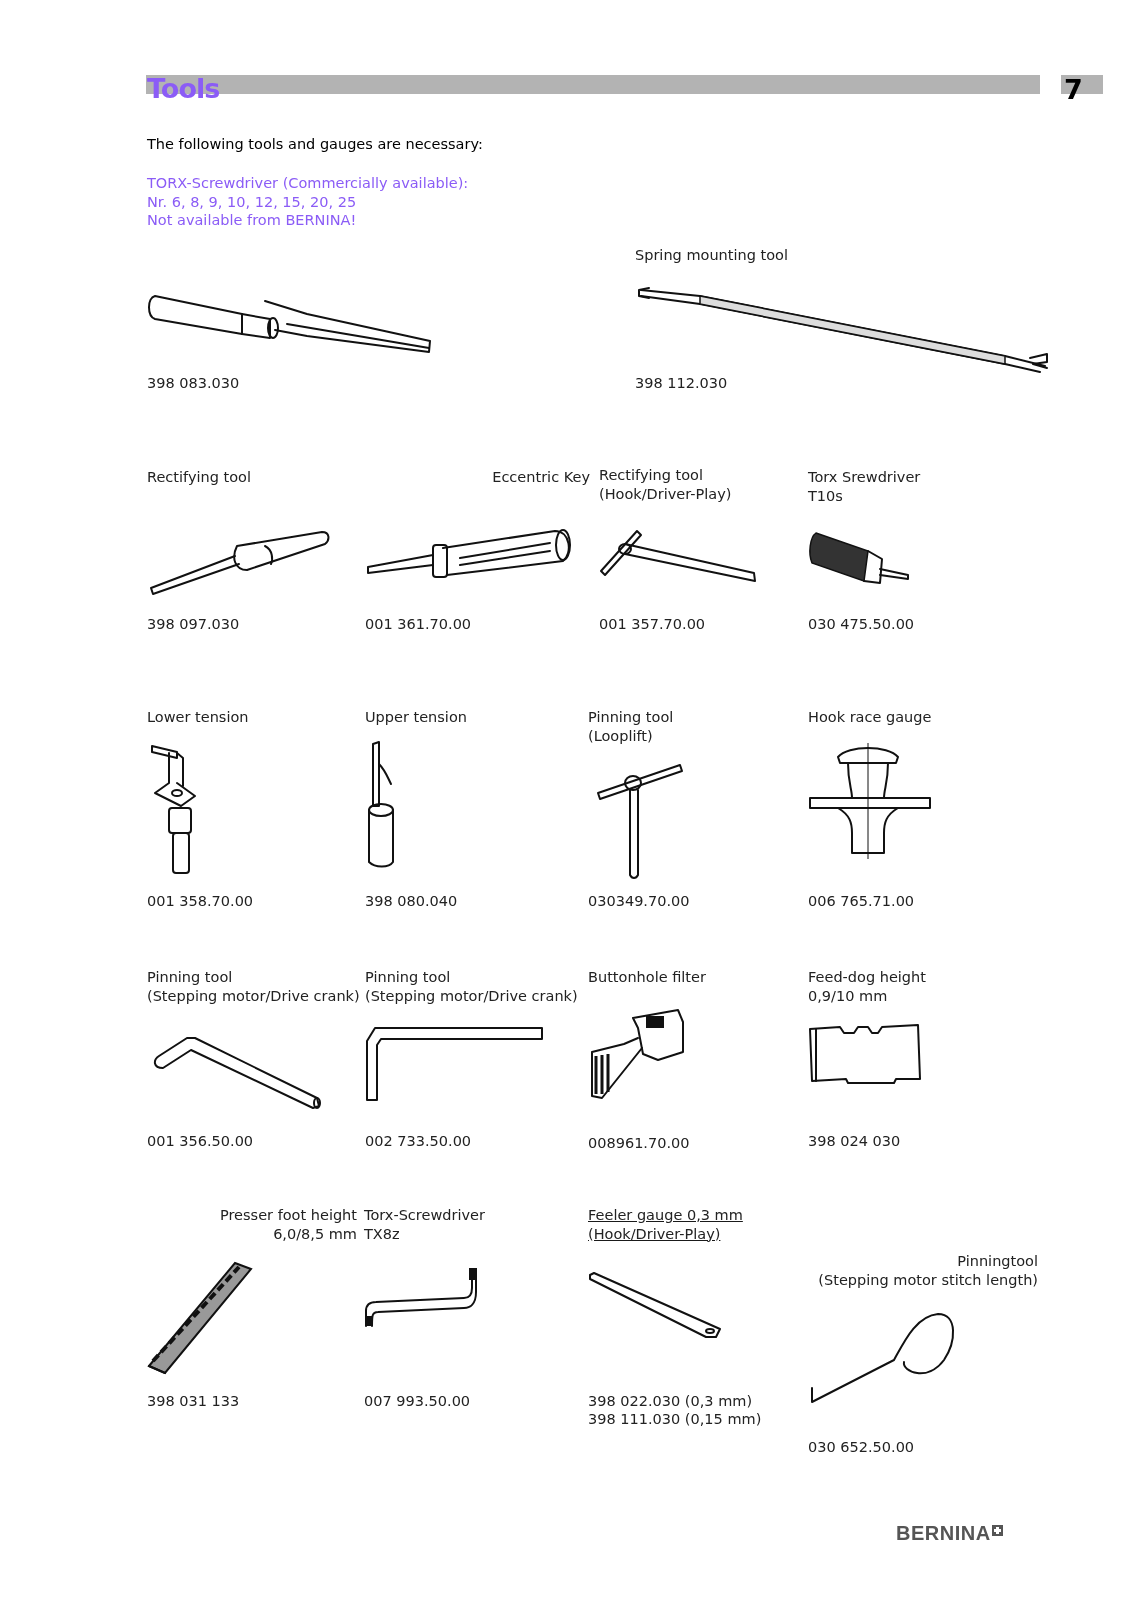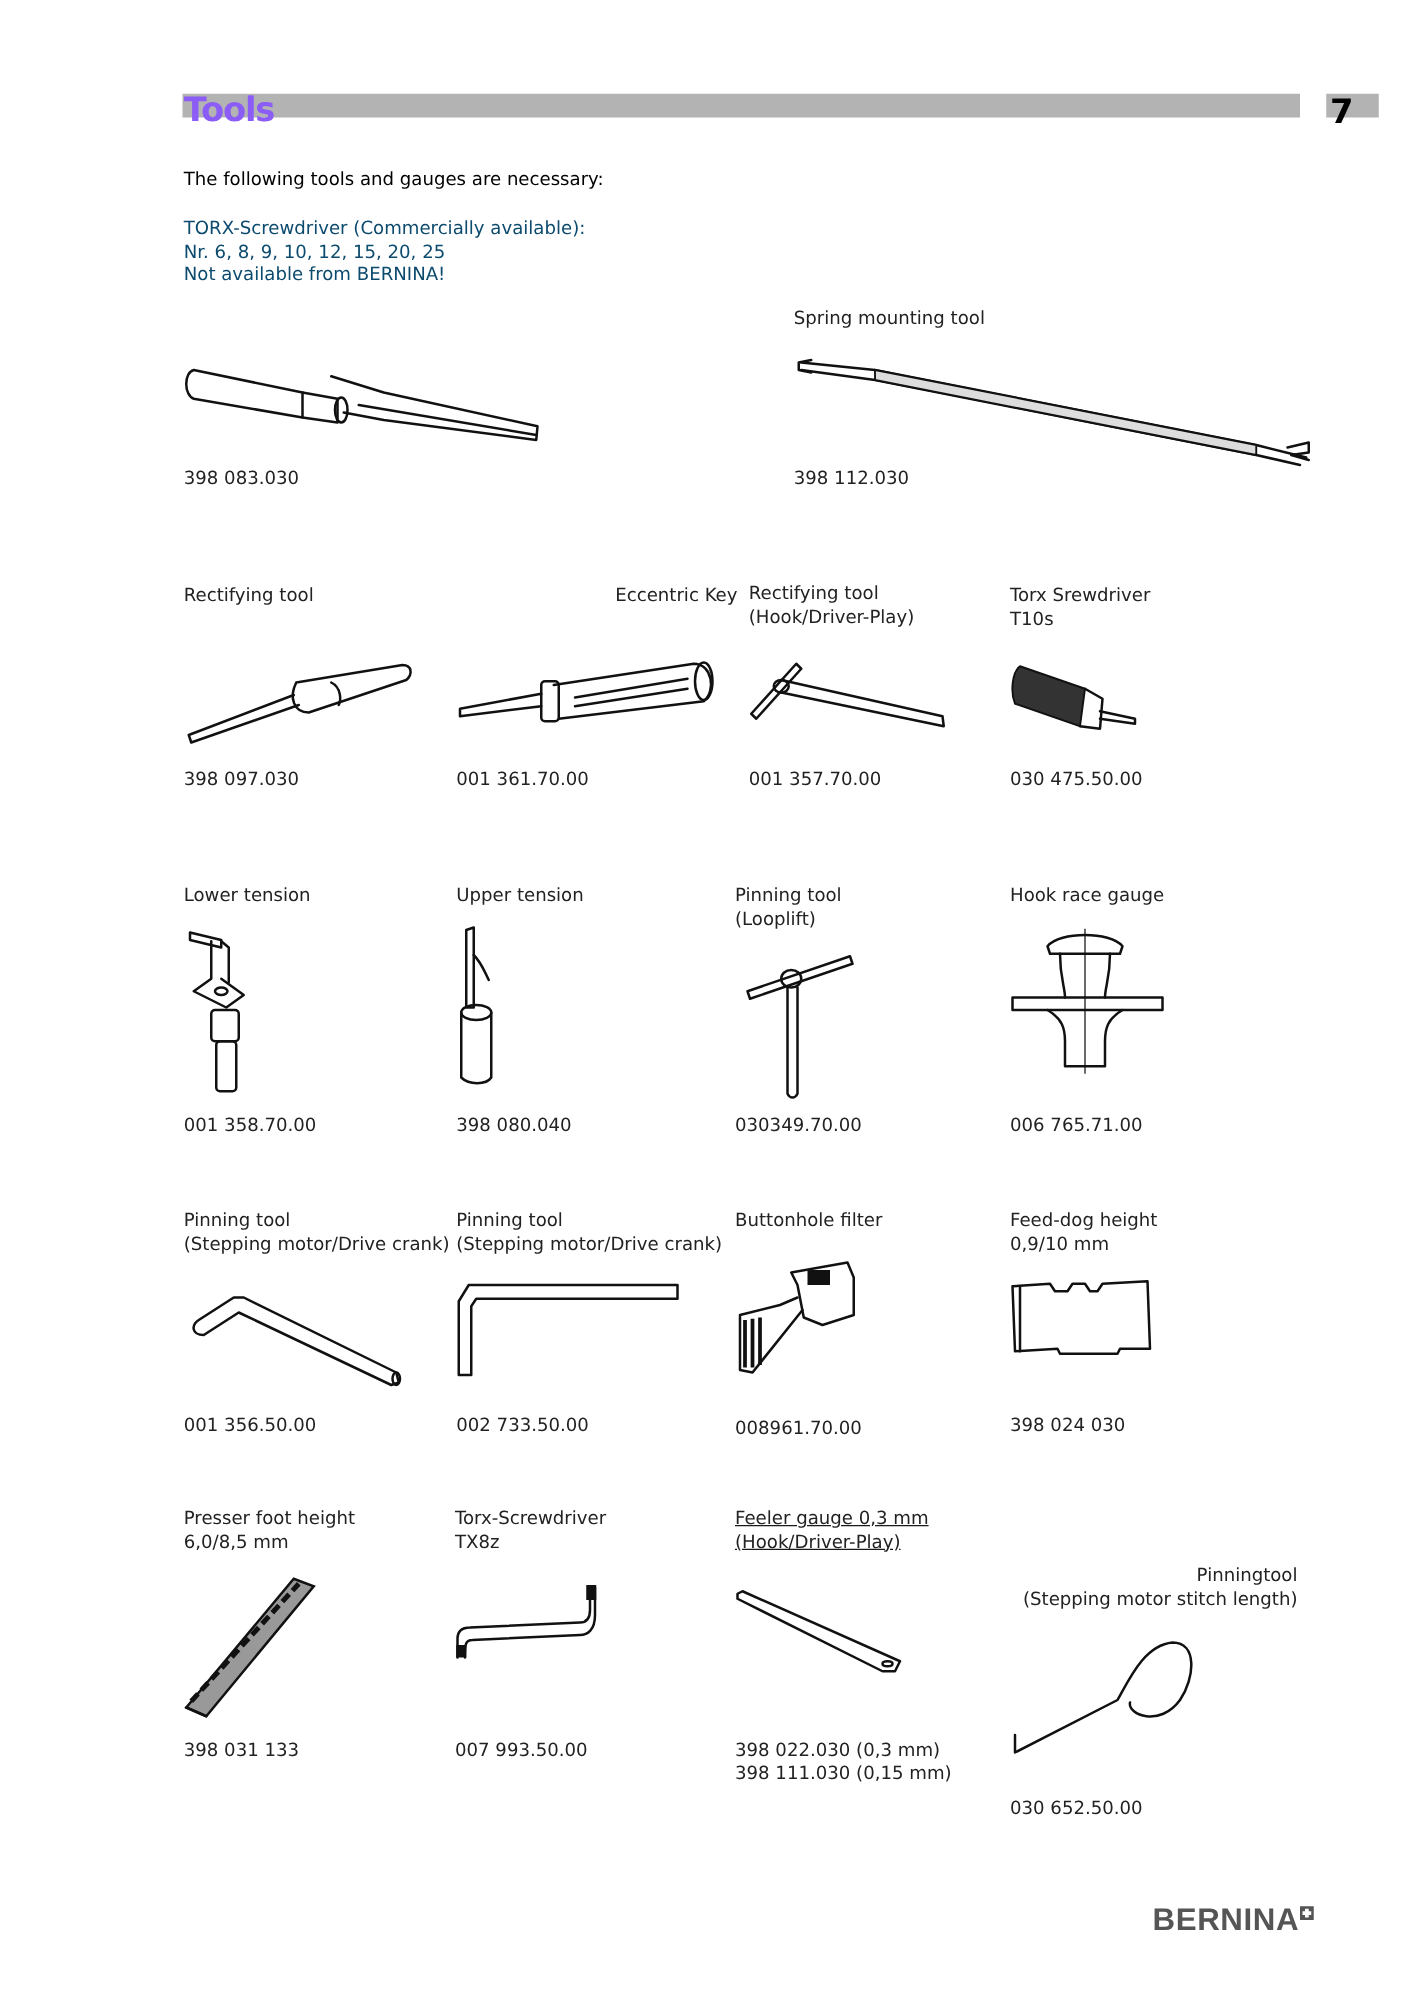--- a/index.html
+++ b/index.html
@@ -4,30 +4,30 @@
 <style>
   html, body { margin: 0; padding: 0; background: #ffffff; }
   body { width: 1131px; height: 1600px; position: relative; overflow: hidden;
          font-family: "DejaVu Sans", sans-serif; color: #1a1a1a; }
   .hdr-bar { position: absolute; left: 146px; top: 75px; width: 894px; height: 19px; background: #b3b3b3; }
   .hdr-bar2 { position: absolute; left: 1061px; top: 75px; width: 42px; height: 19px; background: #b3b3b3; }
   .title { position: absolute; left: 147px; top: 75px; font-size: 27px; font-weight: bold;
            letter-spacing: -1px; color: #8b5cf6; line-height: 1; }
   .pagenum { position: absolute; left: 1064px; top: 76px; font-size: 27px; font-weight: bold; color: #000; line-height: 1; }
   .intro-bold { position: absolute; left: 147px; top: 136px; font-size: 14.5px; font-weight: normal; color: #000; }
-  .intro { position: absolute; left: 147px; top: 174px; font-size: 14.5px; line-height: 18.5px; color: #0c4a6e; }
+  .intro { position: absolute; left: 147px; top: 174px; font-size: 14.5px; line-height: 18.5px; color: #8b5cf6; }
   .intro div { white-space: nowrap; }
   .tool { position: absolute; }
   .tool .lbl { font-size: 14.5px; line-height: 18.5px; color: #222; white-space: nowrap; }
   .tool .art { position: absolute; }
   .tool .pn { position: absolute; font-size: 14.5px; line-height: 18.5px; color: #222; white-space: nowrap; }
   svg { overflow: visible; }
   svg .s { fill: none; stroke: #111; stroke-width: 2; stroke-linecap: round; stroke-linejoin: round; }
-  .logo { position: absolute; left: 922px; top: 1522px; font-family: "Liberation Sans", sans-serif;
-          font-size: 25px; font-weight: bold; color: #555; letter-spacing: 0.5px; }
+  .logo { position: absolute; left: 896px; top: 1522px; font-family: "Liberation Sans", sans-serif;
+          font-size: 20px; font-weight: bold; color: #555; letter-spacing: 0.5px; }
   .logo-plus { display: inline-block; width: 11px; height: 11px; background: #555; position: relative;
                vertical-align: top; margin-top: 3px; margin-left: 1px; }
   .logo-plus::before, .logo-plus::after { content: ""; position: absolute; background: #fff; }
   .logo-plus::before { left: 4px; top: 2px; width: 3px; height: 7px; }
   .logo-plus::after { left: 2px; top: 4px; width: 7px; height: 3px; }
 </style>
 </head>
 <body>
 
 <div class="hdr-bar"></div>
@@ -189,21 +189,21 @@
 <div class="tool" style="left:808px; top:968px; width:210px; height:190px;">
   <div class="lbl">Feed-dog height</div>
   <div class="lbl">0,9/10 mm</div>
   <svg class="art" style="left:0; top:55px;" width="120" height="70">
     <path class="s" d="M2 6 L32 4 L36 10 L46 10 L50 4 L60 4 L64 10 L70 10 L74 4 L110 2 L112 56 L88 56 L86 60 L40 60 L38 56 L4 58 Z"></path>
     <path class="s" d="M8 6 L8 58"></path>
   </svg>
   <div class="pn" style="left:0; top:164px;">398 024 030</div>
 </div>
 
-<div class="tool" style="left:147px; top:1206px; width:210px; height:230px;">
+<div class="tool" style="left:147px; top:1206px; width:210px; height:230px;text-align:right;">
   <div class="lbl">Presser foot height</div>
   <div class="lbl">6,0/8,5 mm</div>
   <svg class="art" style="left:0; top:55px;" width="120" height="120">
     <path d="M2 105 L88 2 L104 8 L18 112 Z" fill="#999" stroke="#111" stroke-width="2"></path>
     <path d="M6 100 L92 6" stroke="#111" stroke-width="4" stroke-dasharray="8 4"></path>
     <path class="s" d="M2 105 L18 112"></path>
   </svg>
   <div class="pn" style="left:0; top:186px;">398 031 133</div>
 </div>
 

